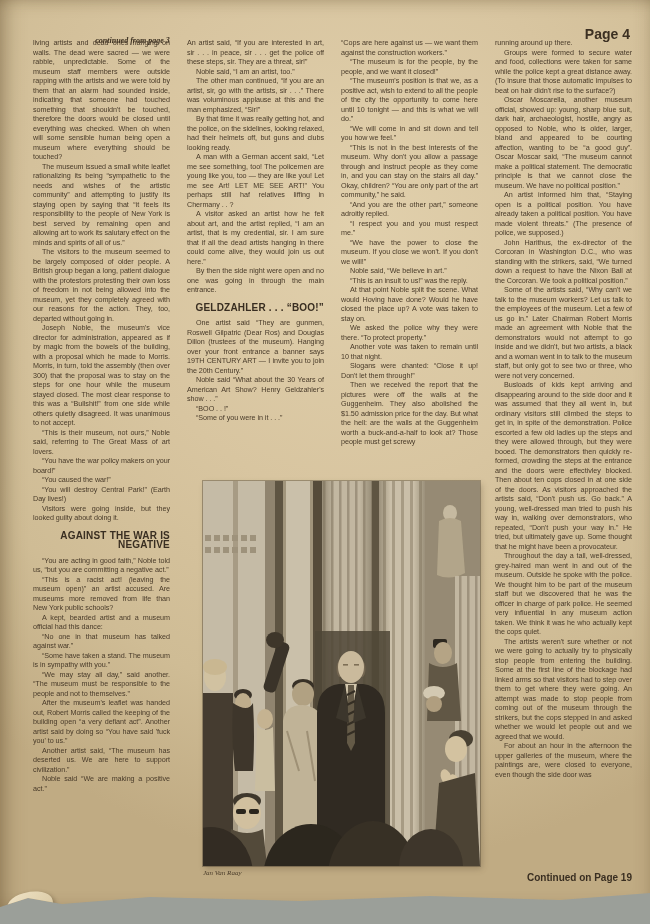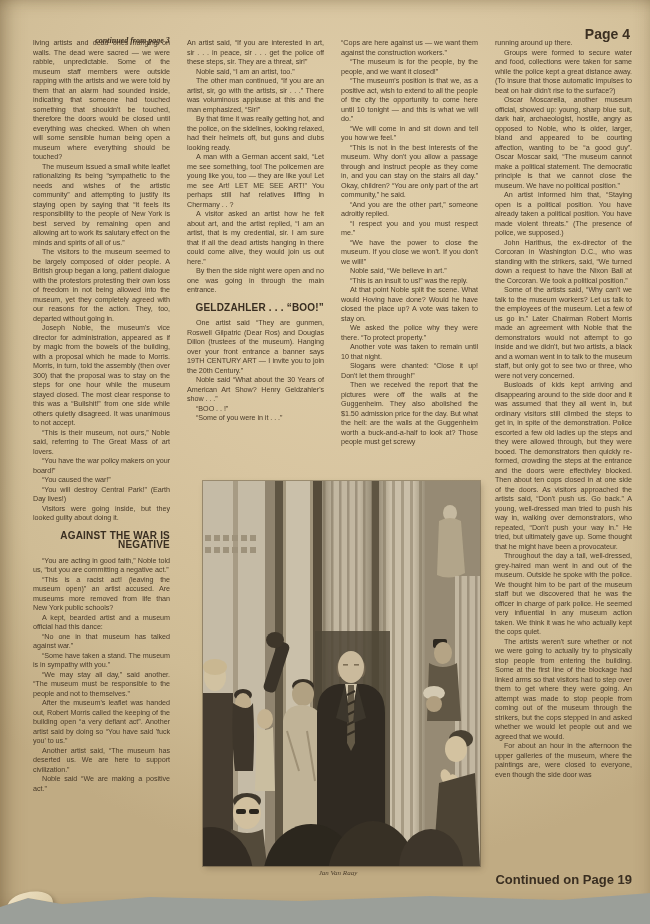--- a/index.html
+++ b/index.html
@@ -49,27 +49,27 @@
     margin:8px 0 6px;font-size:10px;font-weight:bold;
     text-align:right;color:#392e21;letter-spacing:.2px;
   }
   .photo-wrap{
     position:absolute;left:203px;top:481px;width:277px;height:385px;
     background:#b3ab99;
     box-shadow:0 0 0 1px rgba(70,60,45,.4), 2px 3px 6px rgba(80,65,40,.28);
   }
   .photo-wrap svg{display:block;}
   .photo-caption{
-    position:absolute;left:203px;top:869px;width:270px;text-align:center;
+    position:absolute;left:203px;top:869px;width:270px;text-align:left;
     font-family:"Liberation Serif",serif;font-style:italic;
     font-size:7px;color:#4a3c2a;
   }
   .continued-on{
     position:absolute;left:495px;top:872px;width:137px;text-align:right;
-    font-weight:bold;font-size:13px;color:#392e21;
+    font-weight:bold;font-size:10px;color:#392e21;
   }
 </style>
 </head>
 <body>
 
 <div class="paper">
 
   <div class="continued-from">continued from page 3</div>
   <div class="page-num">Page 4</div>
 

